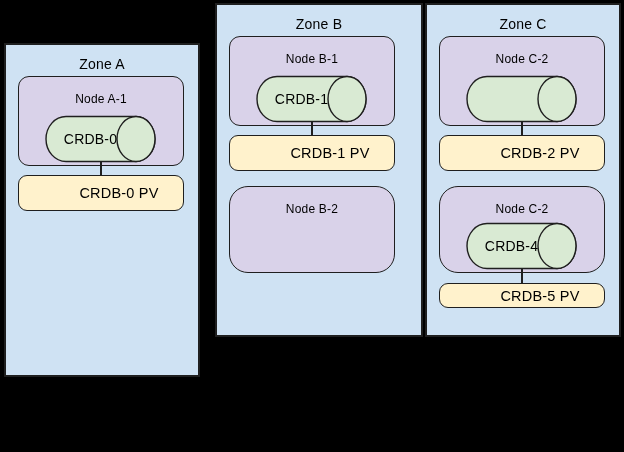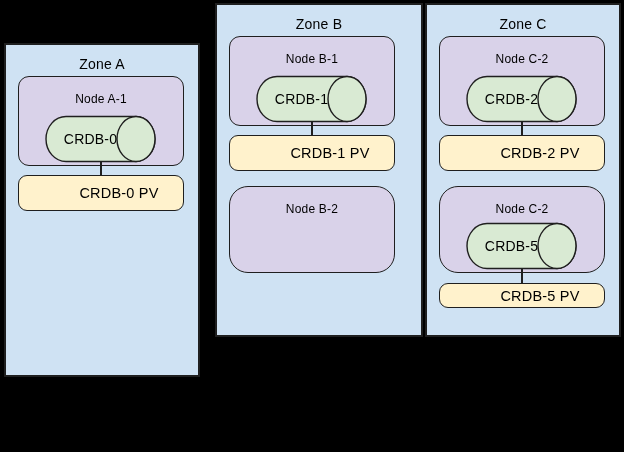--- a/index.html
+++ b/index.html
@@ -161,32 +161,31 @@
     <div class="zone-label">Zone C</div>
 
     <div class="node node1">
       <div class="node-label">Node C-2</div>
     </div>
     <div class="connector c1"></div>
     <svg class="cyl cyl1" viewBox="0 0 112 48">
       <path d="M21,1.5 H91 A19,22.5 0 0 1 91,46.5 H21 A20,22.5 0 0 1 21,1.5 Z"></path>
       <ellipse cx="91" cy="24" rx="19" ry="22.5"></ellipse>
     </svg>
-    <div class="pod-label pl1">CRDB-2</div>
     <div class="pv pv1">
       <span>CRDB-2 PV</span>
     </div>
 
     <div class="node node2">
       <div class="node-label">Node C-2</div>
     </div>
     <div class="connector c2"></div>
     <svg class="cyl cyl2" viewBox="0 0 112 48">
       <path d="M21,1.5 H91 A19,22.5 0 0 1 91,46.5 H21 A20,22.5 0 0 1 21,1.5 Z"></path>
       <ellipse cx="91" cy="24" rx="19" ry="22.5"></ellipse>
     </svg>
-    <div class="pod-label pl2">CRDB-5</div>
+    <div class="pod-label pl2">CRDB-4</div>
     <div class="pv pv2">
       <span>CRDB-5 PV</span>
     </div>
   </div>
 
 </div>
 
 </body></html>

